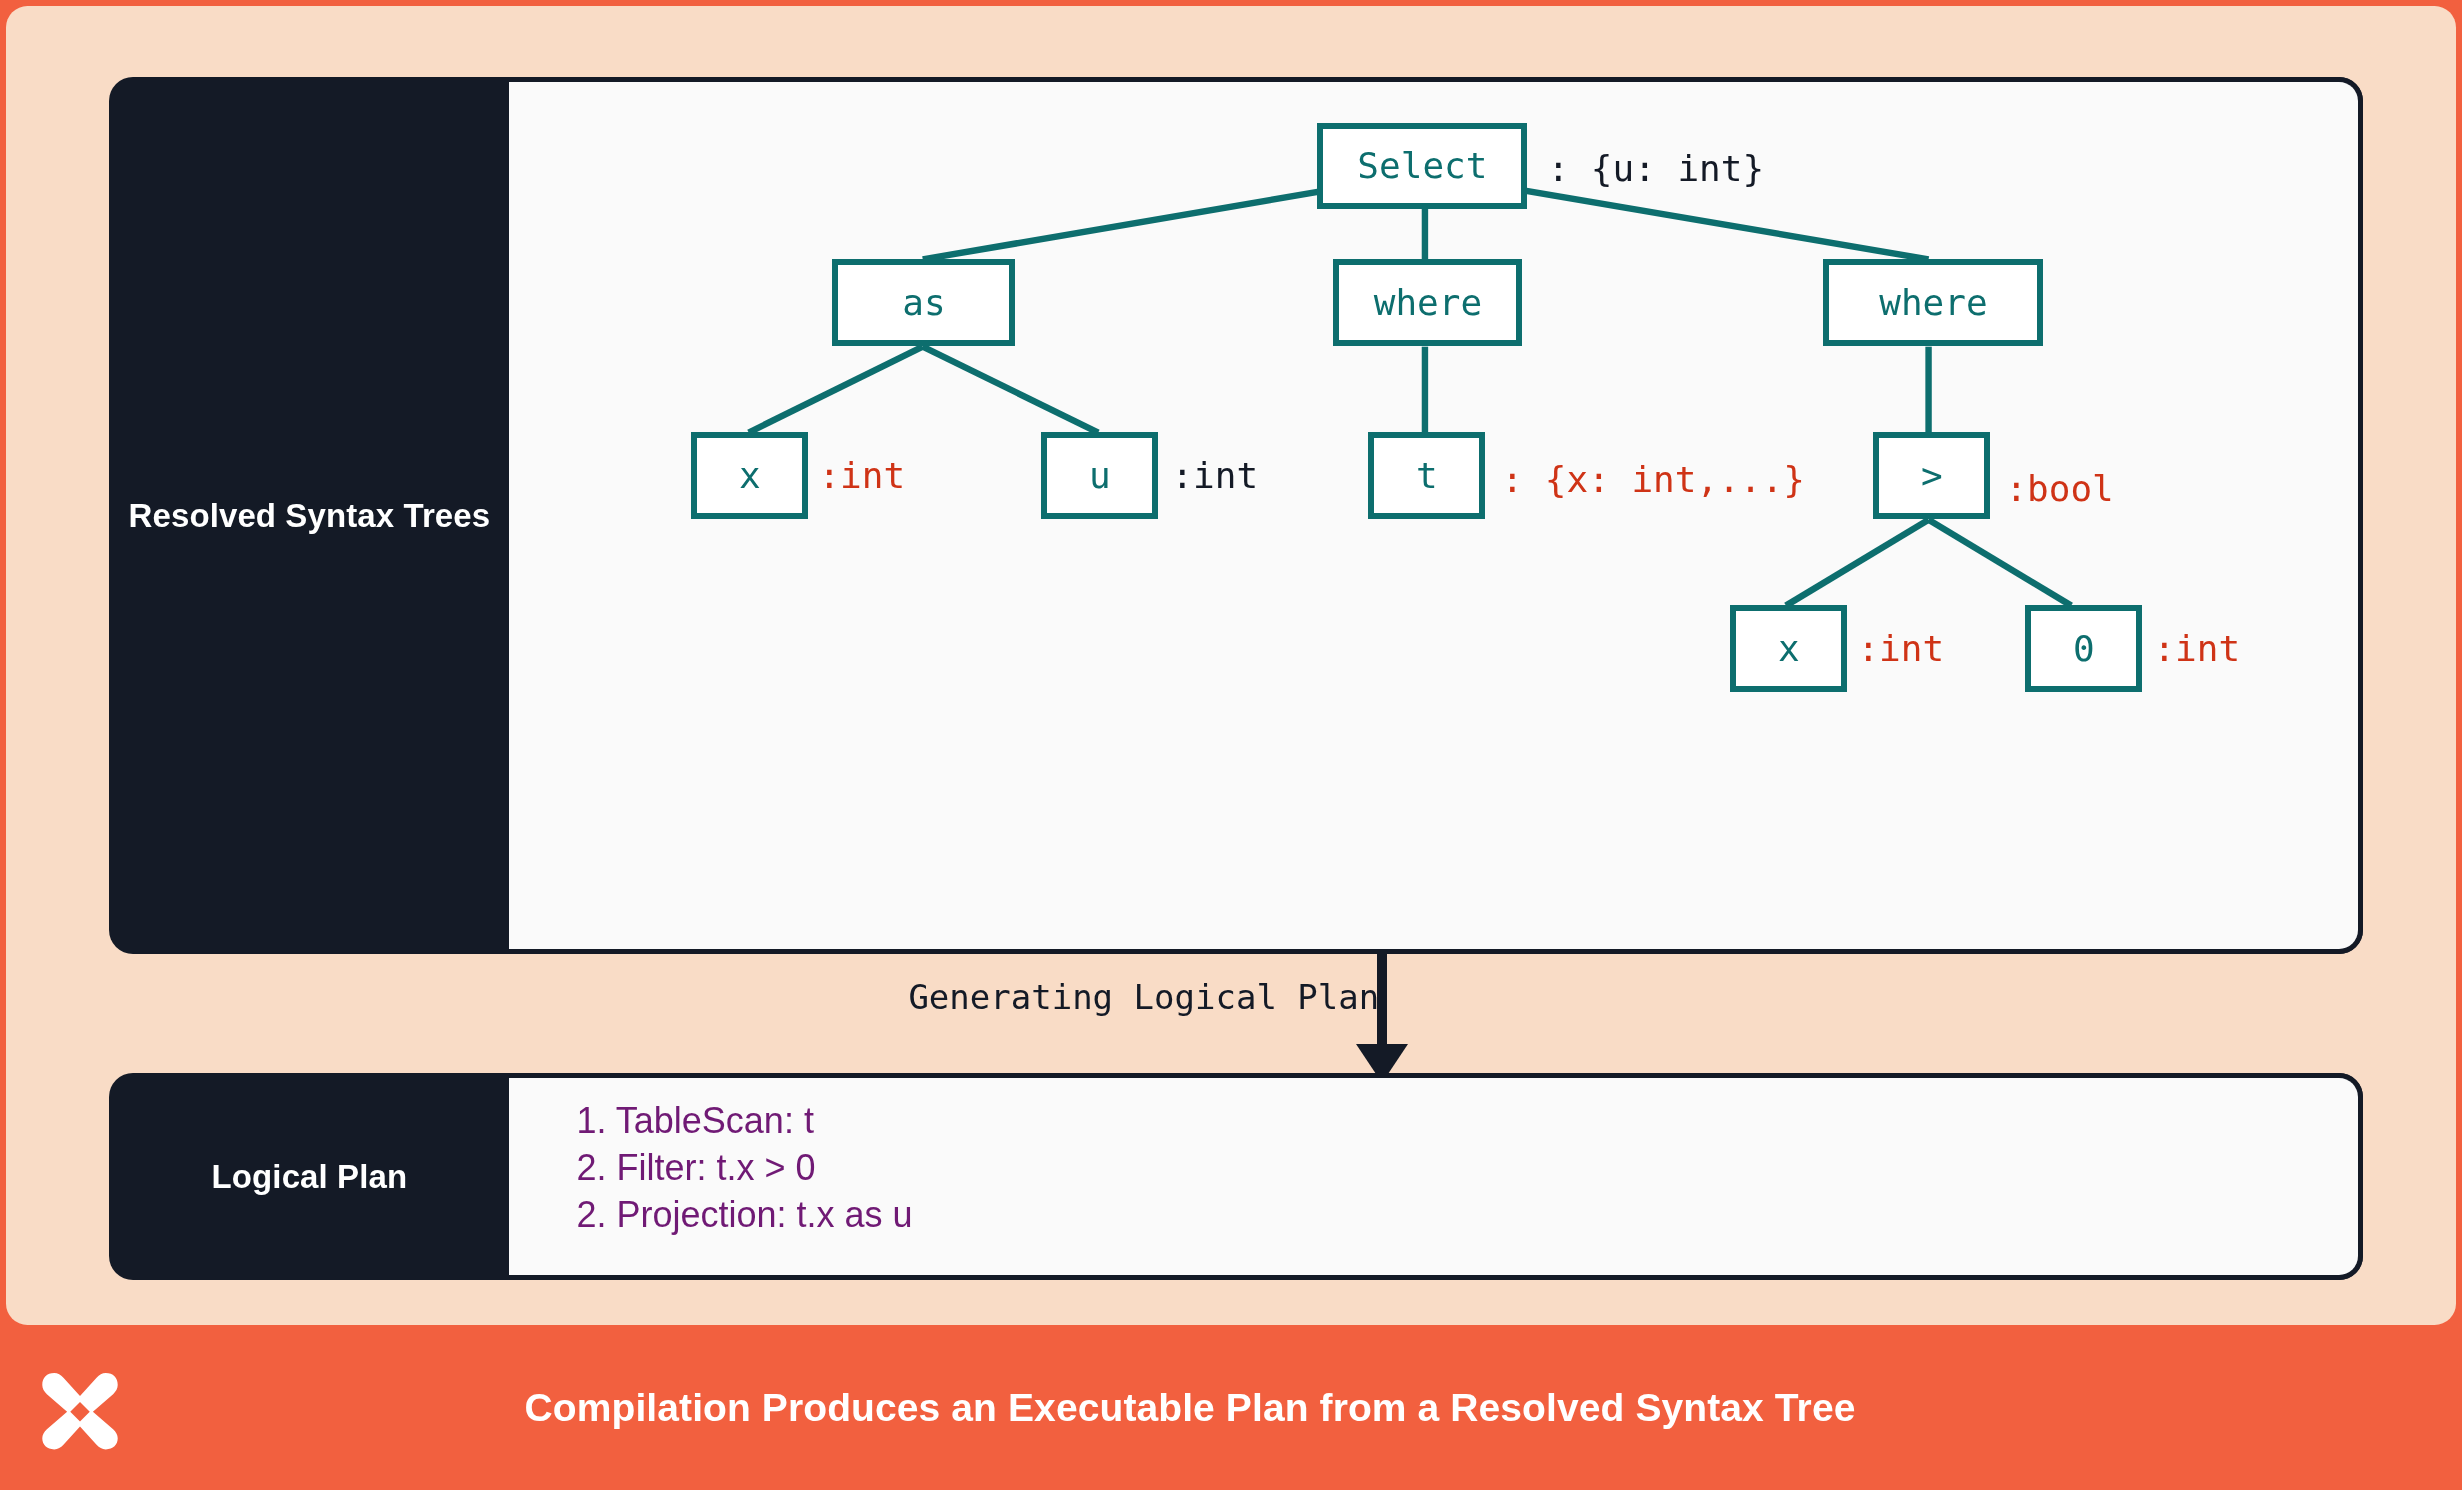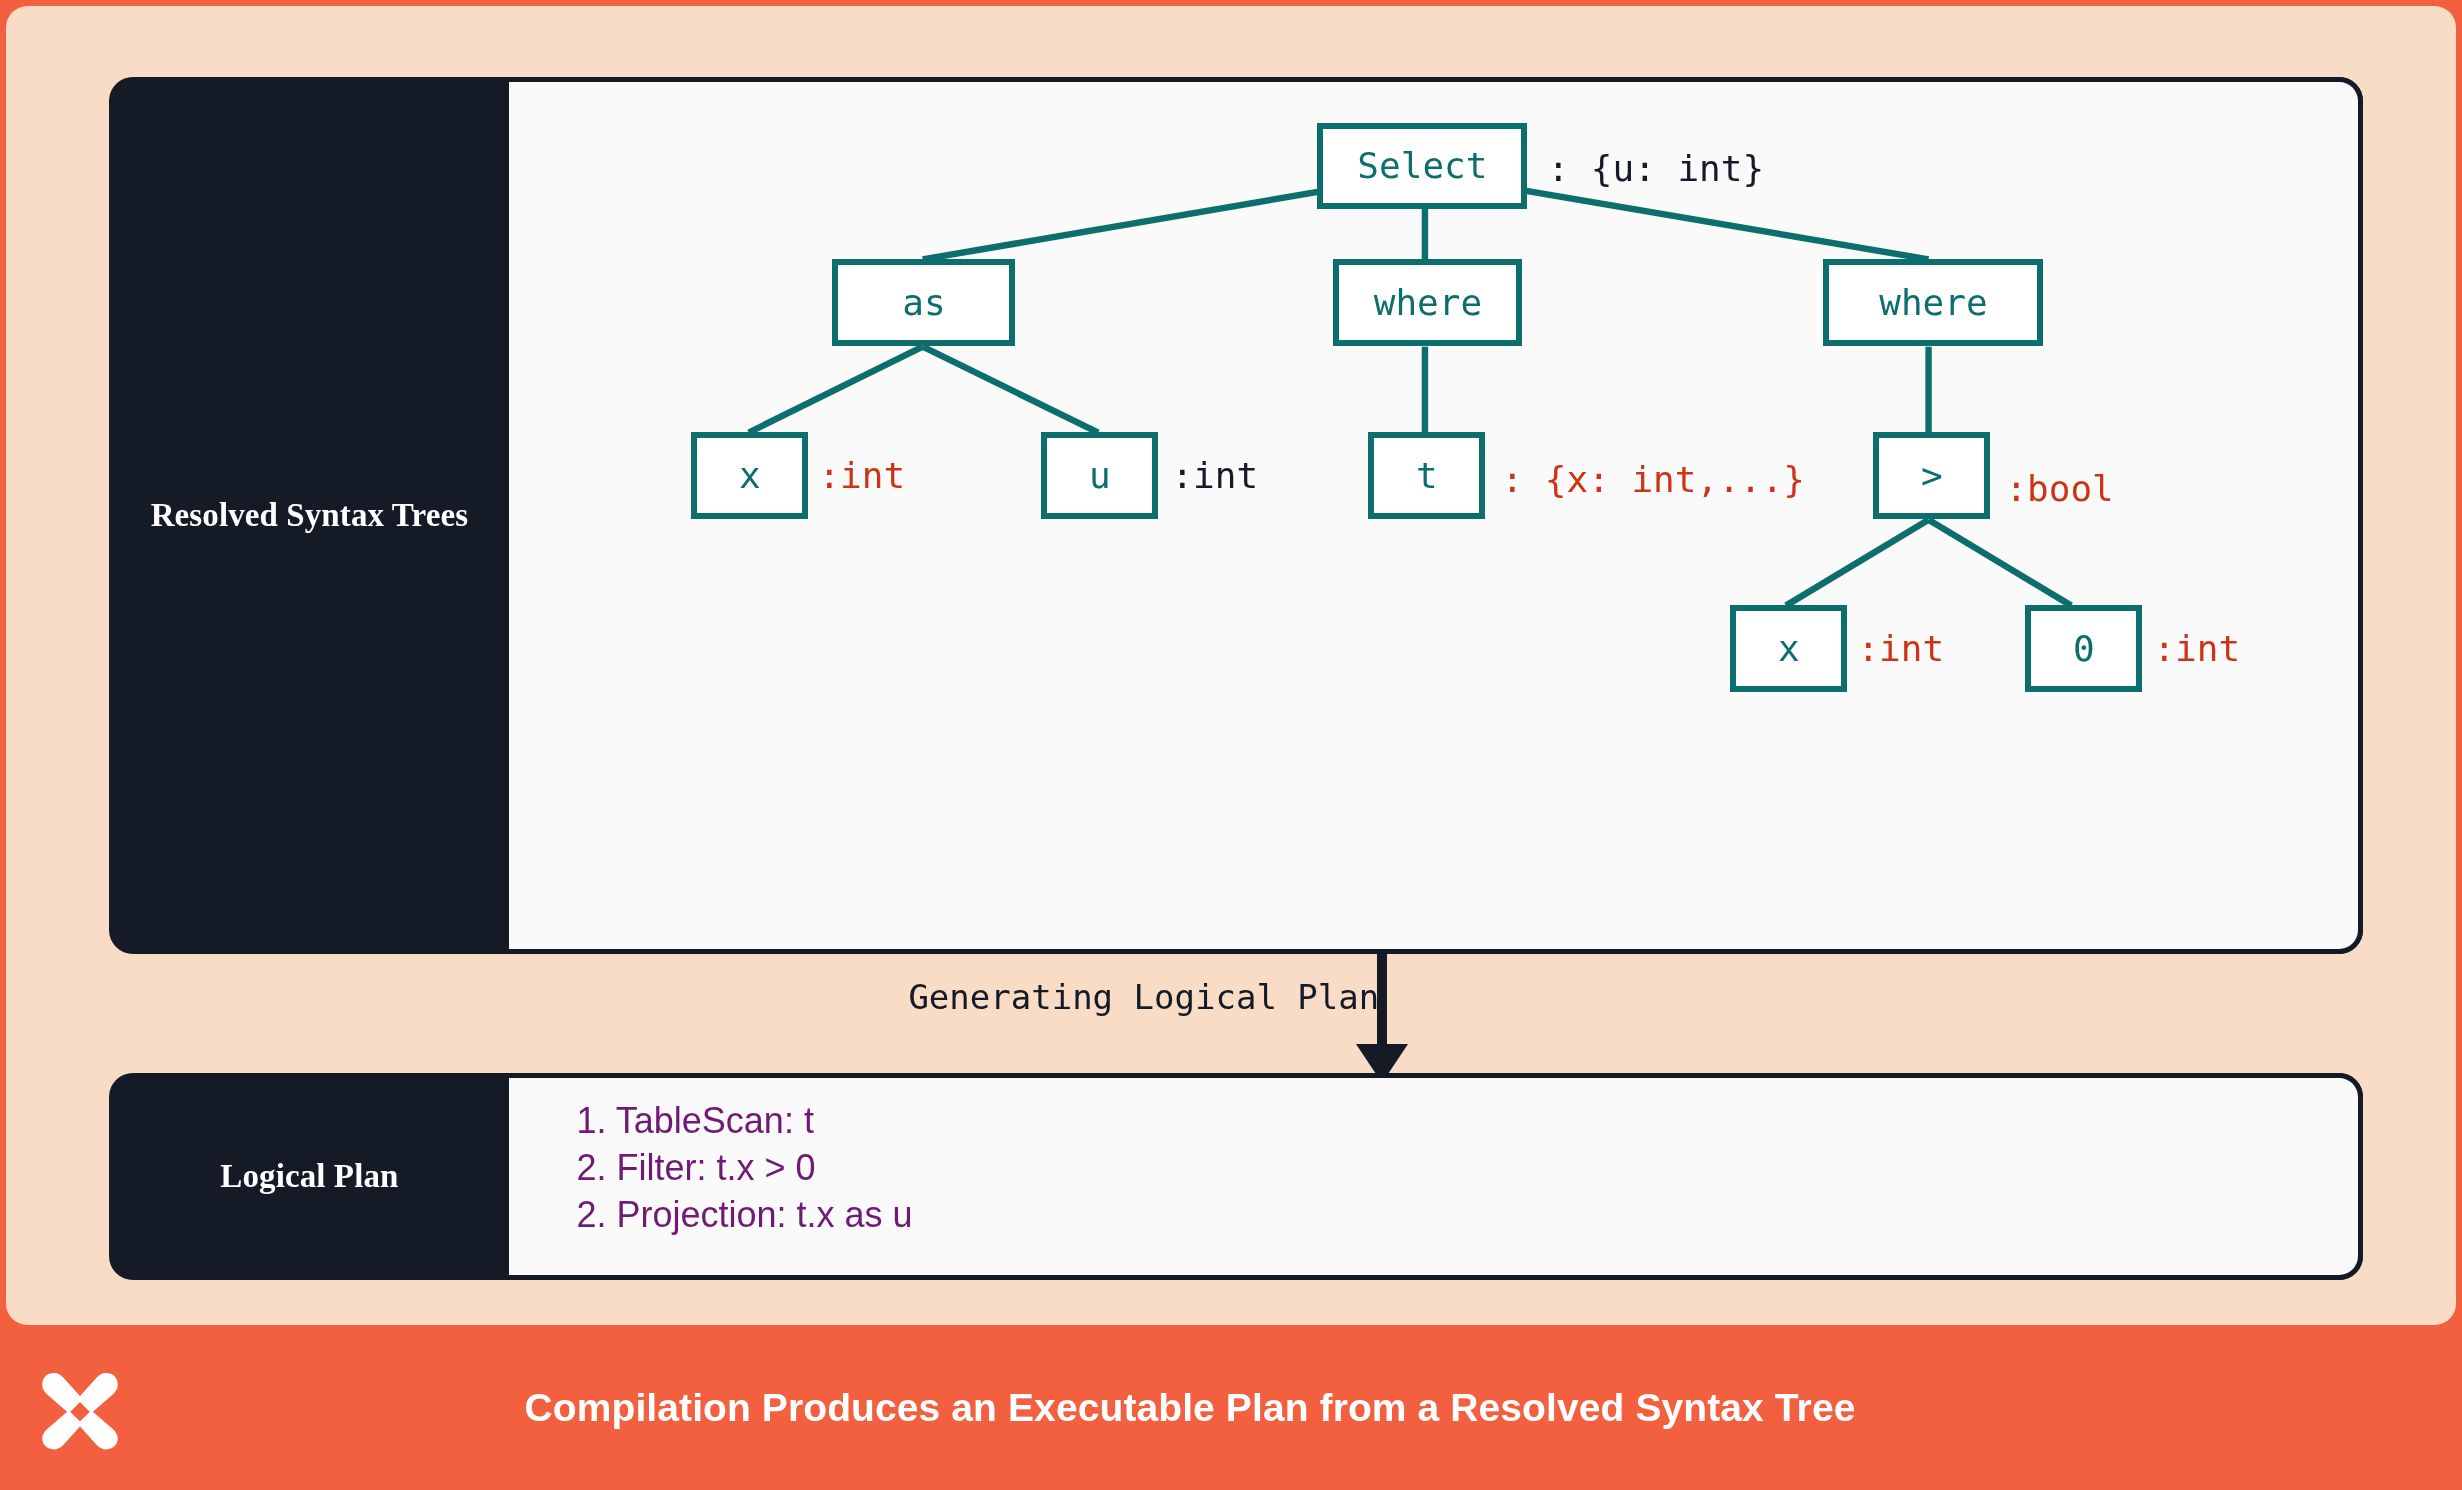--- a/index.html
+++ b/index.html
@@ -45,21 +45,20 @@
 
   .panel-rail {
     flex: 0 0 auto;
     display: flex;
     align-items: center;
     justify-content: center;
     color: #ffffff;
     font-weight: bold;
     letter-spacing: 0.1px;
     line-height: 1.32;
-    font-family: Liberation Serif, serif;
   }
 
   .panel-body {
     flex: 1 1 auto;
     position: relative;
     background: #fafafa;
     border: 5px solid #141a26;
     border-left: none;
     border-top-right-radius: 24px;
     border-bottom-right-radius: 24px;

